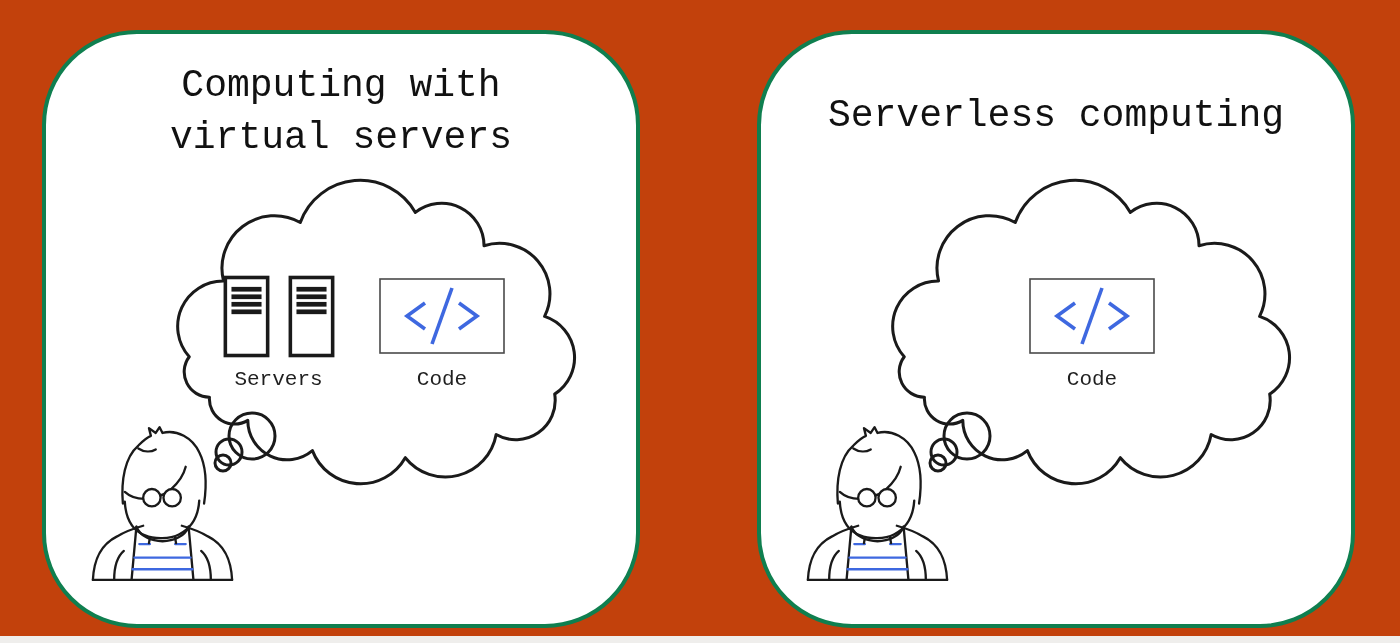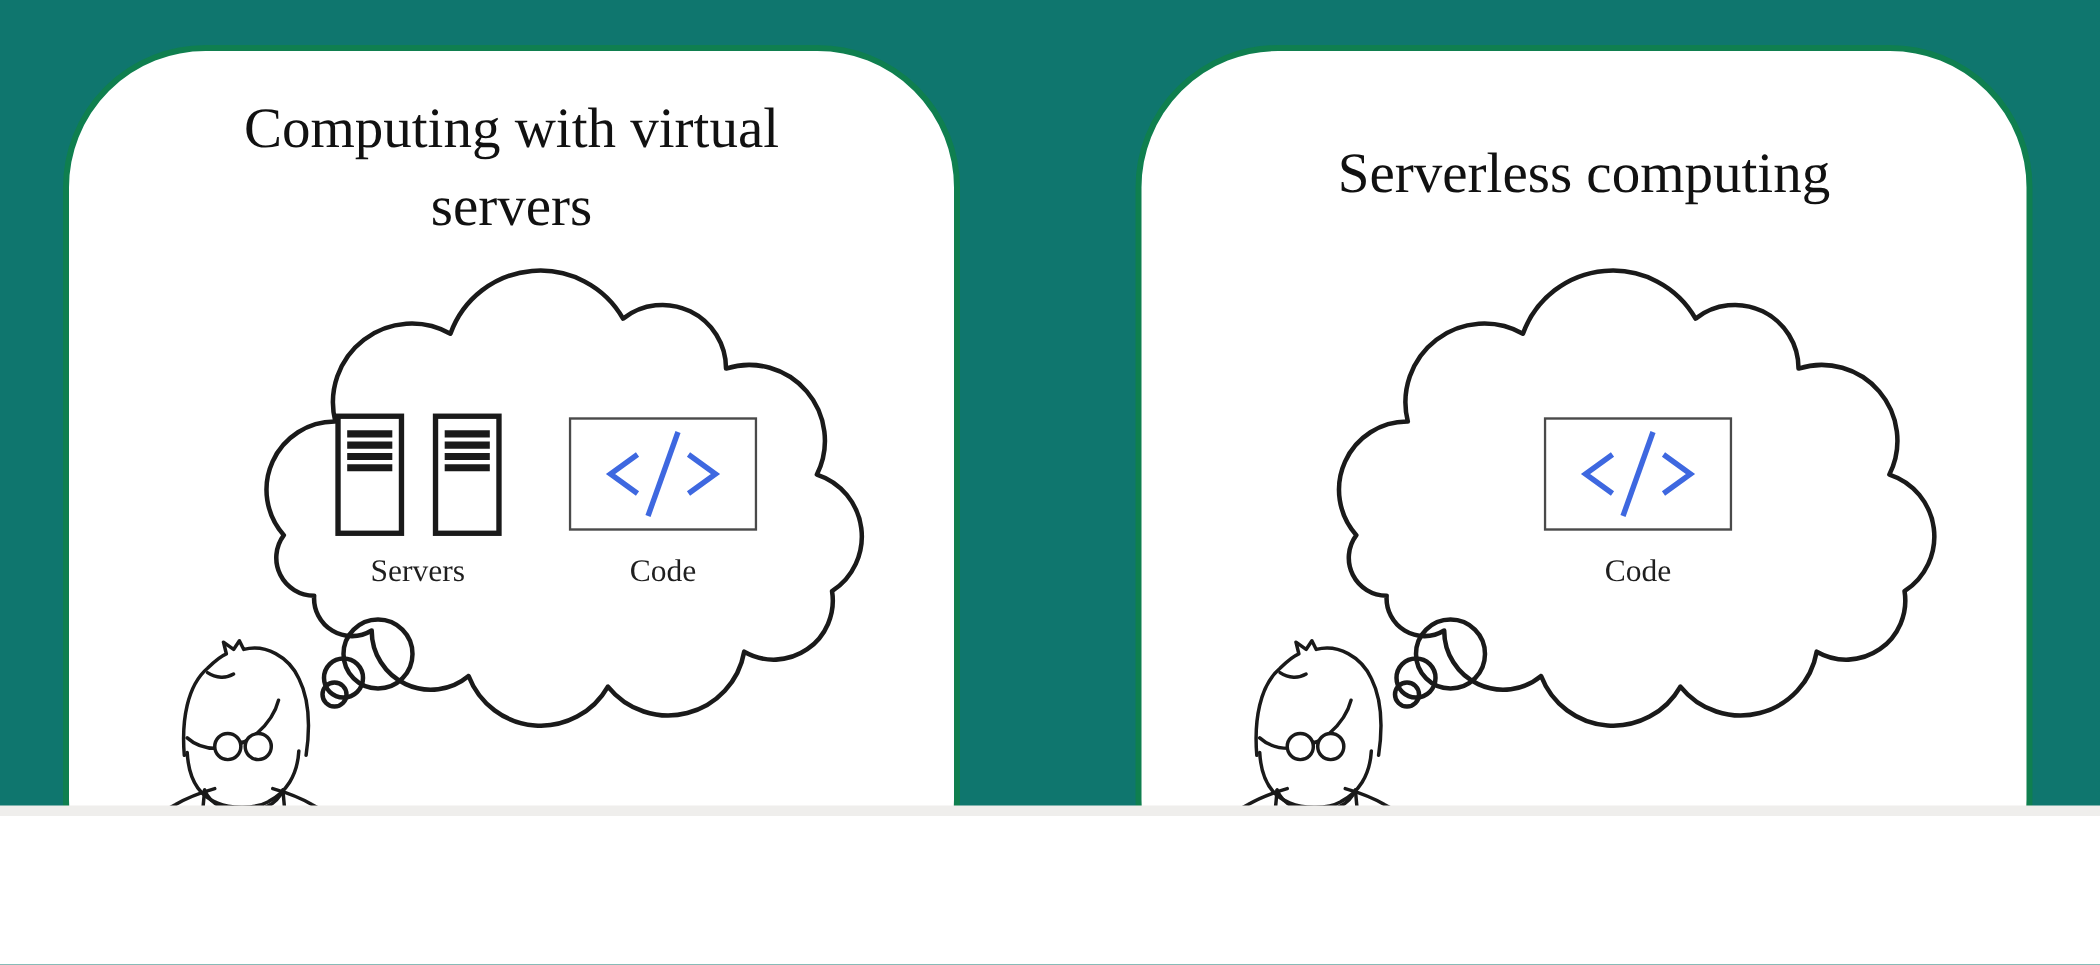--- a/index.html
+++ b/index.html
@@ -1,18 +1,18 @@
 <!DOCTYPE html>
 <html style="--panel_border: #0f7f4f; --line: #1a1a1a; --accent_blue: #3e68e0; --title_text: #111111; --label_text: #1f1f1f; --bottom_strip: #efeeec;"><head>
 <meta charset="utf-8">
 <style>
   html,body { margin:0; padding:0; background:#ffffff; }
   #canvas {
-    position:relative; width:1400px; height:544px; background:#0f766e;
-    font-family:Liberation Serif, serif; overflow:hidden;
+    position:relative; width:1400px; height:643px; background:#c2410c;
+    font-family:Liberation Mono, monospace; overflow:hidden;
   }
   .panel {
     position:absolute; top:30px; width:598px; height:598px;
     border:4px solid var(--panel_border,#0f7f4f);
     border-radius:95px; background:#ffffff; box-sizing:border-box;
   }
   #panel-left  { left:42px; }
   #panel-right { left:757px; }
 
   .title {

